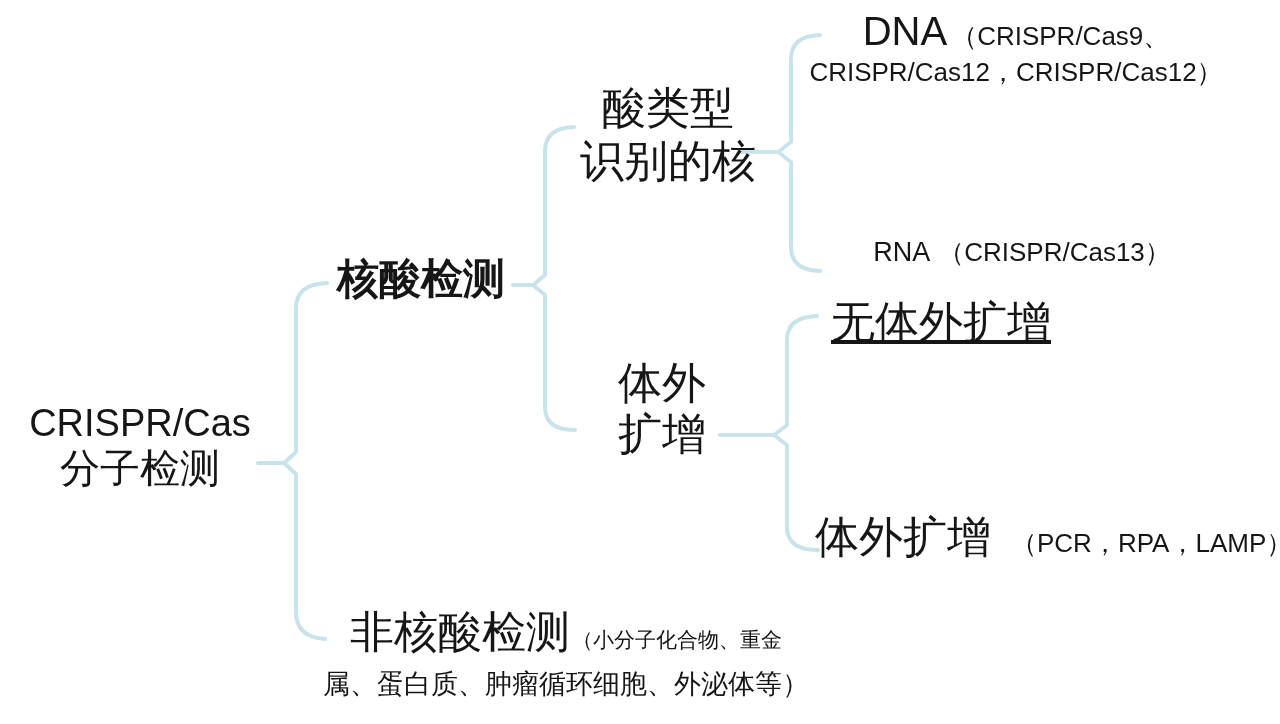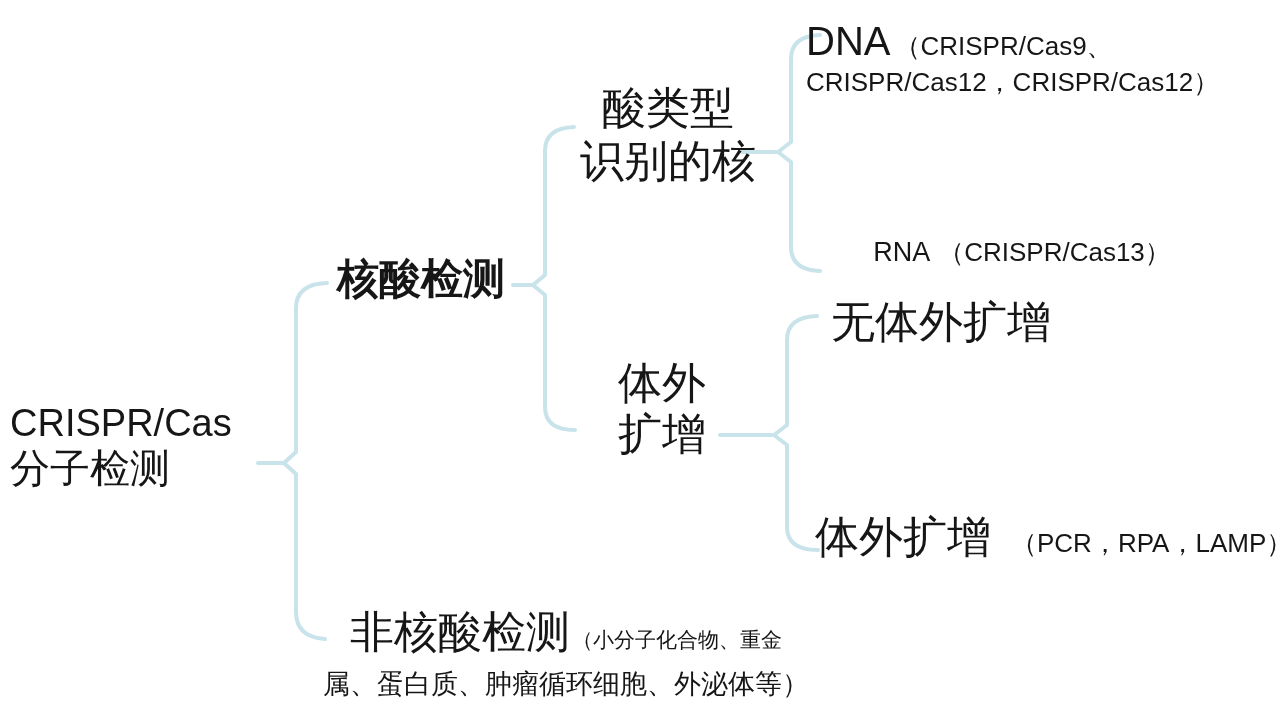--- a/index.html
+++ b/index.html
@@ -26,42 +26,42 @@
     fill: none;
     stroke: var(--brace-color);
     stroke-width: 4;
     stroke-linecap: round;
     stroke-linejoin: round;
   }
   .node { position: absolute; white-space: nowrap; }
   .zh { font-family: "Liberation Serif", "DejaVu Serif", serif; }
   .en { font-family: "Liberation Sans", "DejaVu Sans", sans-serif; }
 
-  .root-node { left: 10px; top: 400px; width: 260px; }
+  .root-node { left: 10px; top: 400px; width: 260px; text-align: center; }
   .root-node .title { font-size: 38px; line-height: 46px; letter-spacing: 0; }
   .root-node .subtitle { font-size: 40px; line-height: 46px; }
 
   .n-nucleic { left: 337px; top: 254px; font-size: 42px; line-height: 50px; font-weight: bold; }
 
   .n-type { left: 568px; top: 82px; width: 200px; text-align: center;
             font-size: 44px; line-height: 53px; }
 
-  .n-dna { left: 806px; top: 16px; width: 420px; }
+  .n-dna { left: 806px; top: 6px; width: 420px; text-align: center; }
   .n-dna .big { font-size: 40px; line-height: 50px; }
   .n-dna .detail { font-size: 26px; margin-left: 4px; }
   .n-dna .line2 { font-size: 26px; line-height: 32px; }
 
   .n-rna { left: 812px; top: 228px; width: 420px; text-align: center; }
   .n-rna .big { font-size: 27px; line-height: 48px; }
   .n-rna .detail { font-size: 26px; margin-left: 8px; }
 
   .n-amp { left: 592px; top: 358px; width: 140px; text-align: center;
            font-size: 44px; line-height: 51px; }
 
-  .n-noamp { left: 831px; top: 297px; font-size: 44px; line-height: 52px; }
+  .n-noamp { left: 831px; top: 297px; font-size: 44px; line-height: 52px; text-decoration: underline; }
 
   .n-ampleaf { left: 815px; top: 512px; }
   .n-ampleaf .big { font-size: 44px; line-height: 52px; }
   .n-ampleaf .detail { font-size: 26px; margin-left: 20px; }
 
   .n-nonnucleic { left: 306px; top: 606px; width: 520px; text-align: center; }
   .n-nonnucleic .line1 { font-size: 44px; line-height: 54px; }
   .n-nonnucleic .small { font-size: 21px; margin-left: 2px; }
   .n-nonnucleic .line2 { font-size: 27px; line-height: 34px; }
 </style>

